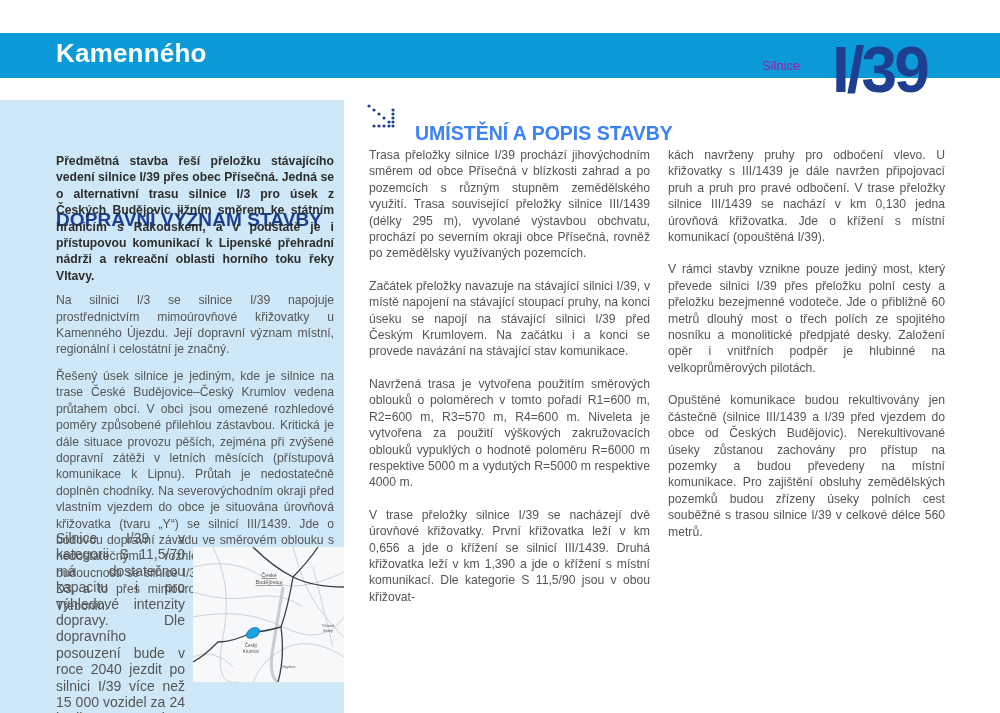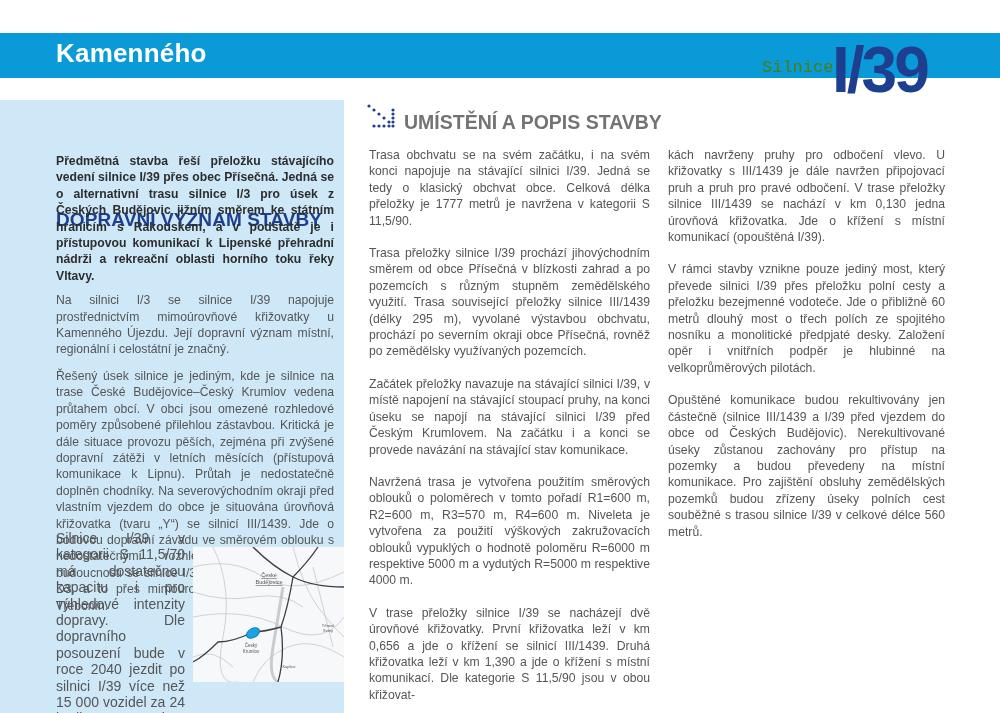--- a/index.html
+++ b/index.html
@@ -1,31 +1,31 @@
 <!DOCTYPE html>
 <html><head>
 <meta charset="utf-8">
 <style>
   html, body { margin:0; padding:0; }
   body { width:1000px; height:713px; background:#ffffff; position:relative; overflow:hidden;
          font-family:"Liberation Sans", sans-serif; color:#4a4a4a; }
   .topbar { position:absolute; left:0; top:33px; width:1000px; height:45px; background:#0a9ad7; }
   .town { position:absolute; left:56px; top:38px; font-size:26px; font-weight:bold; color:#ffffff; letter-spacing:0.2px; }
-  .road-label { position:absolute; left:762px; top:58px; font-size:17px; color:#4d7c0f;font-family:Liberation Mono, monospace; }
+  .road-label { position:absolute; left:762px; top:58px; font-size:13px; color:#a21caf; }
   .road-num { position:absolute; left:832px; top:38px; font-size:64px; font-weight:bold; color:#1e3f8f; letter-spacing:-3px; line-height:64px; }
   .sidebar { position:absolute; left:0; top:100px; width:344px; height:613px; background:#cfe8f7; }
   .sidebar h2 { position:absolute; left:56px; top:109px; margin:0; font-size:19px; font-weight:bold; color:#1e3f8f; letter-spacing:0.1px; white-space:nowrap; }
   .col { position:absolute; font-size:12.2px; line-height:16.4px; color:#555; text-align:justify; }
   .col p { margin:0 0 10px 0; }
   .lead { font-weight:bold; color:#2d2d2d; }
   .col-left { left:56px; top:153px; width:278px; }
   .col-left .lead { margin-bottom:8px; }
   .col-left-short { position:absolute; left:56px; top:530px; width:129px; font-size:14px; line-height:16.4px; color:#555; text-align:justify; }
   .mapbox { position:absolute; left:193px; top:547px; width:151px; height:135px; background:#f6f8fa; overflow:hidden; }
-  .section2-title { position:absolute; left:404px; top:111px; margin:0; font-size:19.5px; font-weight:bold; color:#737373; white-space:nowrap; }
+  .section2-title { position:absolute; left:404px; top:111px; margin:11px; font-size:19.5px; font-weight:bold; color:#3b82f6; white-space:nowrap; }
   .dots-icon { position:absolute; left:366px; top:103px; width:32px; height:26px; }
   .col-mid { left:369px; top:147px; width:281px; }
   .col-mid p { margin:0 0 16px 0; }
   .col-right { left:668px; top:147px; width:277px; }
   .col-right p { margin:0 0 16px 0; }
 </style>
 </head>
 <body>
 
 <div class="topbar"></div>
@@ -94,21 +94,20 @@
     <circle cx="8" cy="23" r="1.6"></circle>
       <circle cx="13" cy="23" r="1.6"></circle>
       <circle cx="18" cy="23" r="1.6"></circle>
       <circle cx="23" cy="23" r="1.6"></circle>
       <circle cx="27" cy="23" r="1.6"></circle>
   </g>
 </svg>
 <h2 class="section2-title">UMÍSTĚNÍ A POPIS STAVBY</h2>
 
 <div class="col col-mid">
-  <p>Trasa obchvatu se na svém začátku, i na svém konci napojuje na stávající silnici I/39. Jedná se tedy o klasický obchvat obce. Celková délka přeložky je 1777 metrů je navržena v kategorii S 11,5/90.</p>
   <p>Trasa přeložky silnice I/39 prochází jihovýchodním směrem od obce Přísečná v blízkosti zahrad a po pozemcích s různým stupněm zemědělského využití. Trasa související přeložky silnice III/1439 (délky 295 m), vyvolané výstavbou obchvatu, prochází po severním okraji obce Přísečná, rovněž po zemědělsky využívaných pozemcích.</p>
   <p>Začátek přeložky navazuje na stávající silnici I/39, v místě napojení na stávající stoupací pruhy, na konci úseku se napojí na stávající silnici I/39 před Českým Krumlovem. Na začátku i a konci se provede navázání na stávající stav komunikace.</p>
   <p>Navržená trasa je vytvořena použitím směrových oblouků o poloměrech v tomto pořadí R1=600 m, R2=600 m, R3=570 m, R4=600 m. Niveleta je vytvořena za použití výškových zakružovacích oblouků vypuklých o hodnotě poloměru R=6000 m respektive 5000 m a vydutých R=5000 m respektive 4000 m.</p>
   <p>V trase přeložky silnice I/39 se nacházejí dvě úrovňové křižovatky. První křižovatka leží v km 0,656 a jde o křížení se silnicí III/1439. Druhá křižovatka leží v km 1,390 a jde o křížení s místní komunikací. Dle kategorie S 11,5/90 jsou v obou křižovat-</p>
 </div>
 
 <div class="col col-right">
   <p>kách navrženy pruhy pro odbočení vlevo. U křižovatky s III/1439 je dále navržen připojovací pruh a pruh pro pravé odbočení. V trase přeložky silnice III/1439 se nachází v km 0,130 jedna úrovňová křižovatka. Jde o křížení s místní komunikací (opouštěná I/39).</p>
   <p>V rámci stavby vznikne pouze jediný most, který převede silnici I/39 přes přeložku polní cesty a přeložku bezejmenné vodoteče. Jde o přibližně 60 metrů dlouhý most o třech polích ze spojitého nosníku a monolitické předpjaté desky. Založení opěr i vnitřních podpěr je hlubinné na velkoprůměrových pilotách.</p>
   <p>Opuštěné komunikace budou rekultivovány jen částečně (silnice III/1439 a I/39 před vjezdem do obce od Českých Budějovic). Nerekultivované úseky zůstanou zachovány pro přístup na pozemky a budou převedeny na místní komunikace. Pro zajištění obsluhy zemědělských pozemků budou zřízeny úseky polních cest souběžné s trasou silnice I/39 v celkové délce 560 metrů.</p>

